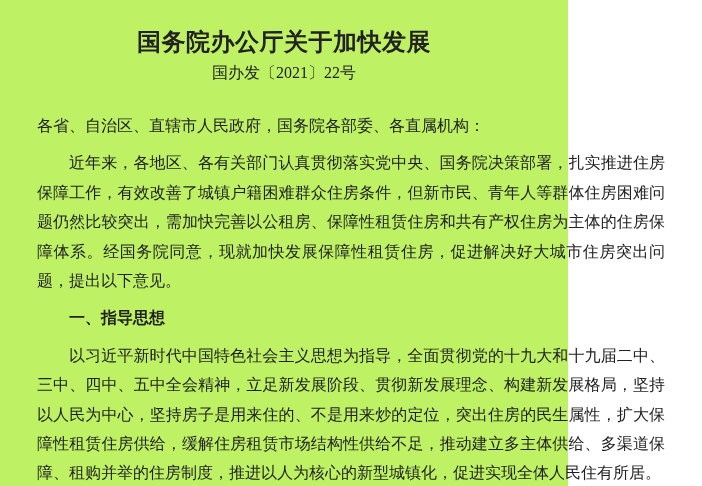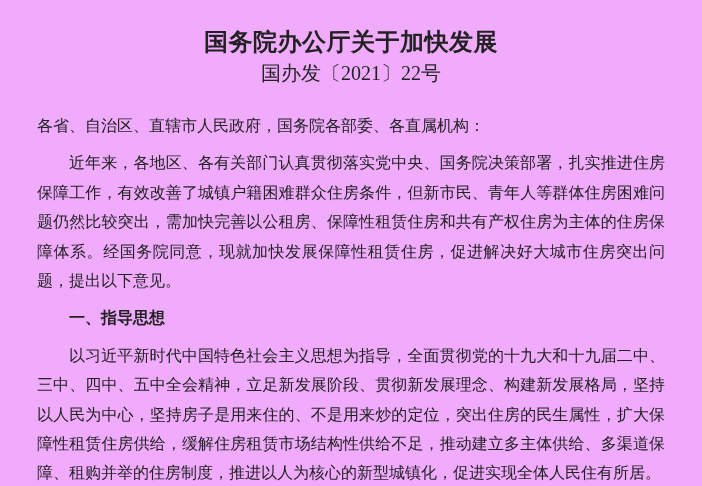--- a/index.html
+++ b/index.html
@@ -7,38 +7,38 @@
     width: 702px;
     height: 486px;
     overflow: hidden;
     background: #ffffff;
   }
   body {
     font-family: "Liberation Serif", "DejaVu Serif", serif;
     color: #222222;
   }
   .doc {
-    width: 702px;
+    width: 568px;
     height: 486px;
-    background: #f0abfc;
+    background: #bef264;
     padding-top: 27px;
   }
   .title-block {
     text-align: center;
   }
   .title-line {
     font-size: 24px;
     font-weight: bold;
     line-height: 30px;
     letter-spacing: 0.5px;
   }
   .doc-number {
     margin-top: 4px;
     text-align: center;
-    font-size: 20px;
+    font-size: 16px;
     line-height: 24px;
   }
   .content {
     margin-left: 29px;
     margin-top: 26px;
     width: 644px;
     font-size: 16px;
     line-height: 29.4px;
     text-align: justify;
     text-justify: inter-character;

